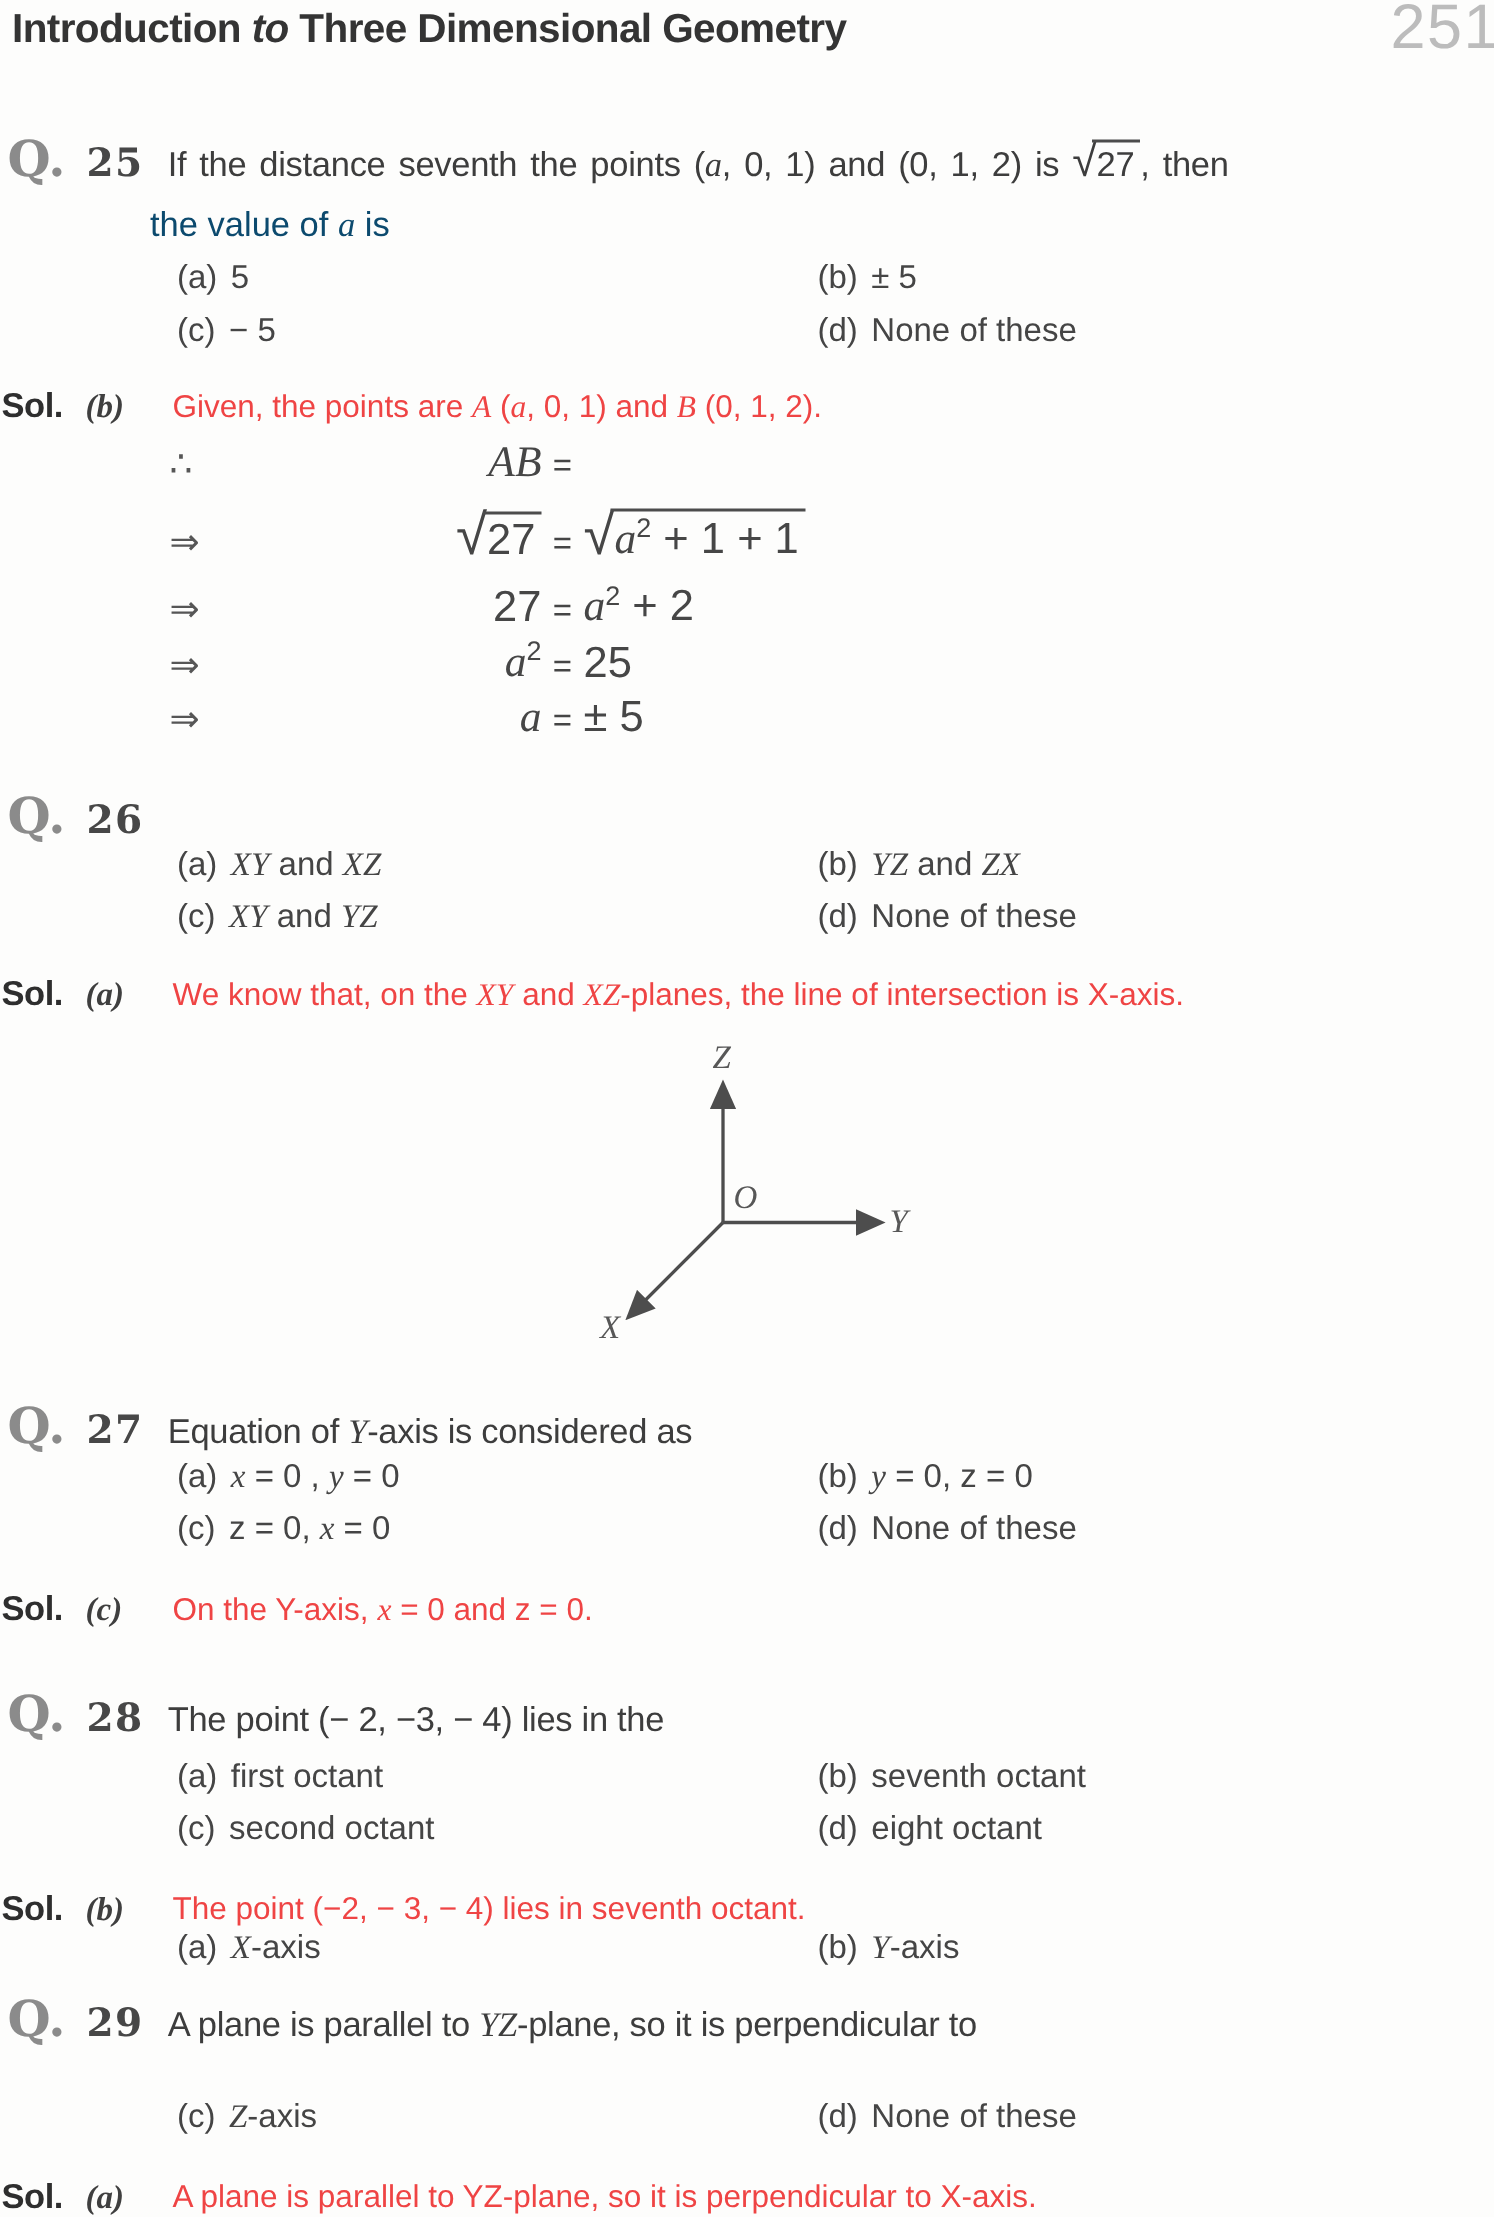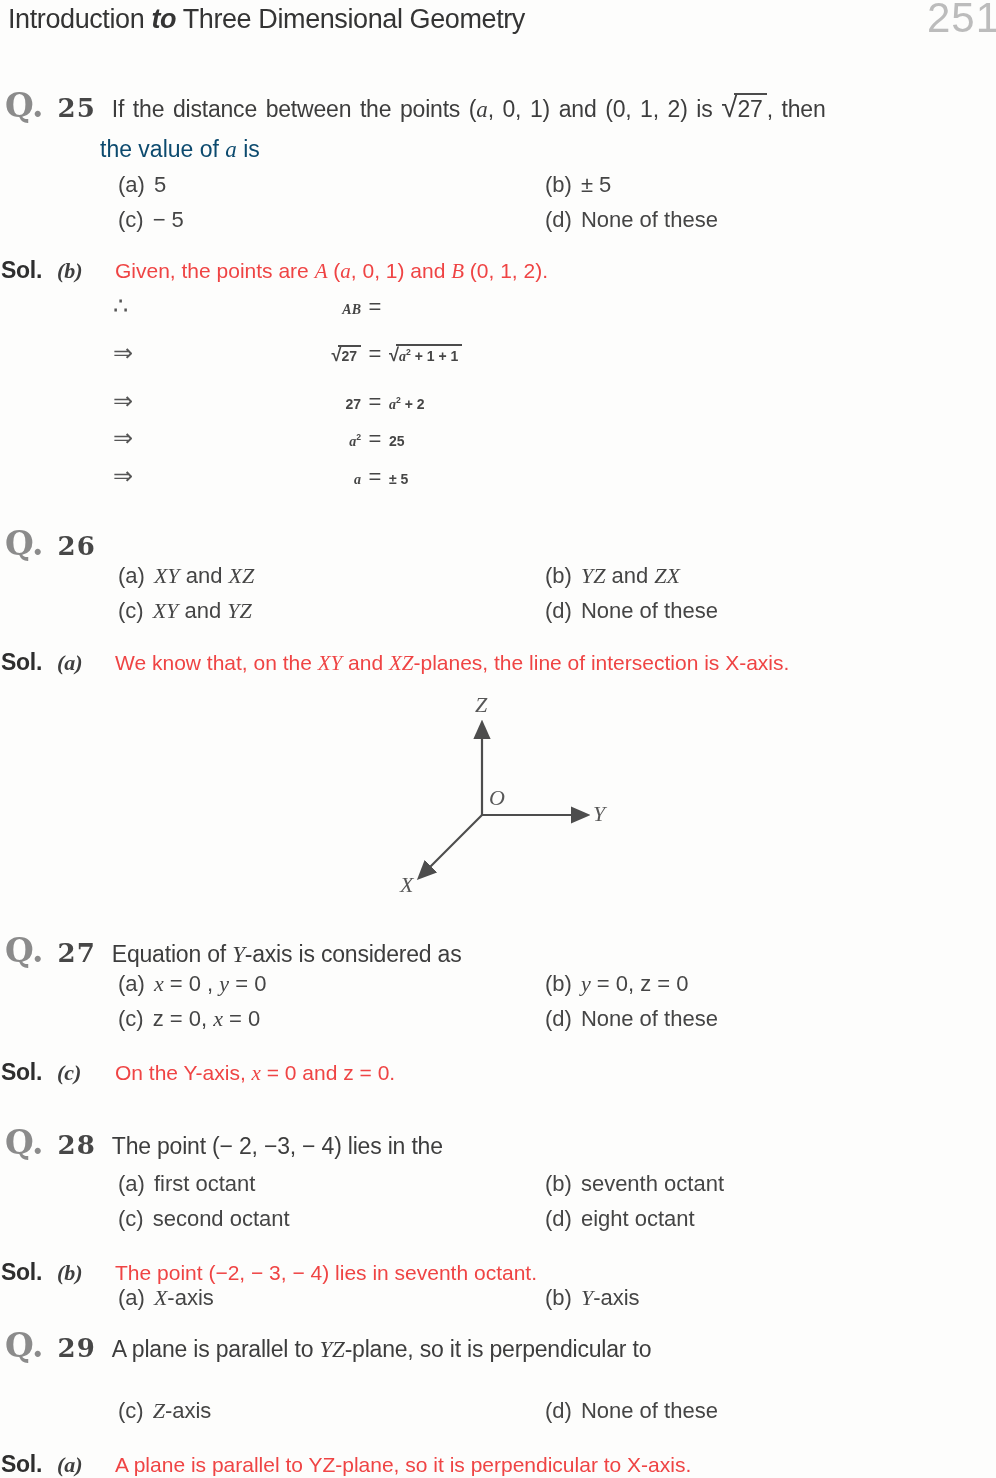--- a/index.html
+++ b/index.html
@@ -33,21 +33,21 @@
     font-size:26px; color:#474747; margin-left:14px; letter-spacing:1px;
   }
   .q-title { font-size:23px; margin-left:16px; color:#3d3d3d; letter-spacing:-0.2px; }
   .q-title.stretch { word-spacing:2.5px; }
   .q-line2 { position:absolute; left:100px; font-size:23px; color:#0c4a6e; }
   
   .seg-i { font-style:italic; }
   .q-title .seg-i, .q-line2 .seg-i, .opt .seg-i, .sol-text .seg-i, .math .seg-i {
     font-family:"Liberation Serif", serif;
   }
-  .seg-b { font-weight:400; }
+  .seg-b { font-weight:700; }
   sup { font-size:0.62em; }
   
   .rad { display:inline-block; white-space:nowrap; }
   .rad-sign { font-size:1.3em; line-height:0; margin-right:-3px; }
   .rad-body { border-top:2px solid #4c4c4c; padding:1px 4px 0 3px; display:inline-block; }
   
   .opt-row { position:absolute; left:0; width:996px; height:32px; }
   .opt { position:absolute; font-size:22px; color:#454545; white-space:nowrap; }
   .opt.col-l { left:118px; }
   .opt.col-r { left:545px; }
@@ -63,41 +63,41 @@
     font-family:"Liberation Serif", serif; font-weight:700; font-style:italic;
     font-size:22px; color:#3f3f3f;
   }
   .sol-text { position:absolute; left:115px; top:2px; font-size:21px; color:#ef4444; white-space:nowrap; }
   
   .step { position:absolute; left:0; width:996px; display:flex; align-items:baseline; }
   .step-lead { margin-left:113px; width:34px; font-size:24px; color:#565656; }
   .step-lhs { width:214px; text-align:right; }
   .step-eq { width:28px; text-align:center; font-size:22px; color:#454545; }
   .step-rhs { flex:1; text-align:left; }
-  .math { font-size:14px; color:#464646; white-space:nowrap;font-weight:bold; }
+  .math { font-size:29px; color:#464646; white-space:nowrap; }
   
   .axes { position:absolute; }
   .axes line { stroke:#4d4d4d; stroke-width:2.2; }
   .axes text {
     font-family:"Liberation Serif", serif; font-style:italic;
     font-size:22px; fill:#575757;
   }
 </style>
 </head>
 <body>
 
 <div class="page">
 
   <h1 class="hdr-title"><span class="seg-b">Introduction </span><span class="seg-i">to</span><span class="seg-b"> Three Dimensional Geometry</span></h1>
   <div class="hdr-page-num">251</div>
 
   <div class="q-head" style="top:86px">
     <span class="q-badge">Q.</span>
     <span class="q-num">25</span>
-    <span class="q-title stretch"><span>If the distance between the points (</span><span class="seg-i">a</span><span>, 0, 1) and (0, 1, 2) is </span><span class="rad"><span class="rad-sign">√</span><span class="rad-body"><span>27</span></span></span><span>, then</span></span>
+    <span class="q-title stretch"><span>If the distance seventh the points (</span><span class="seg-i">a</span><span>, 0, 1) and (0, 1, 2) is </span><span class="rad"><span class="rad-sign">√</span><span class="rad-body"><span>27</span></span></span><span>, then</span></span>
   </div>
   <div class="q-line2" style="top:136px"><span>the value of </span><span class="seg-i">a</span><span> is</span></div>
 
   <div class="opt-row" style="top:172px">
     <div class="opt col-l">
       <span class="opt-letter">(a)</span><span><span>5</span></span>
     </div>
     <div class="opt col-r">
       <span class="opt-letter">(b)</span><span><span>± 5</span></span>
     </div>

